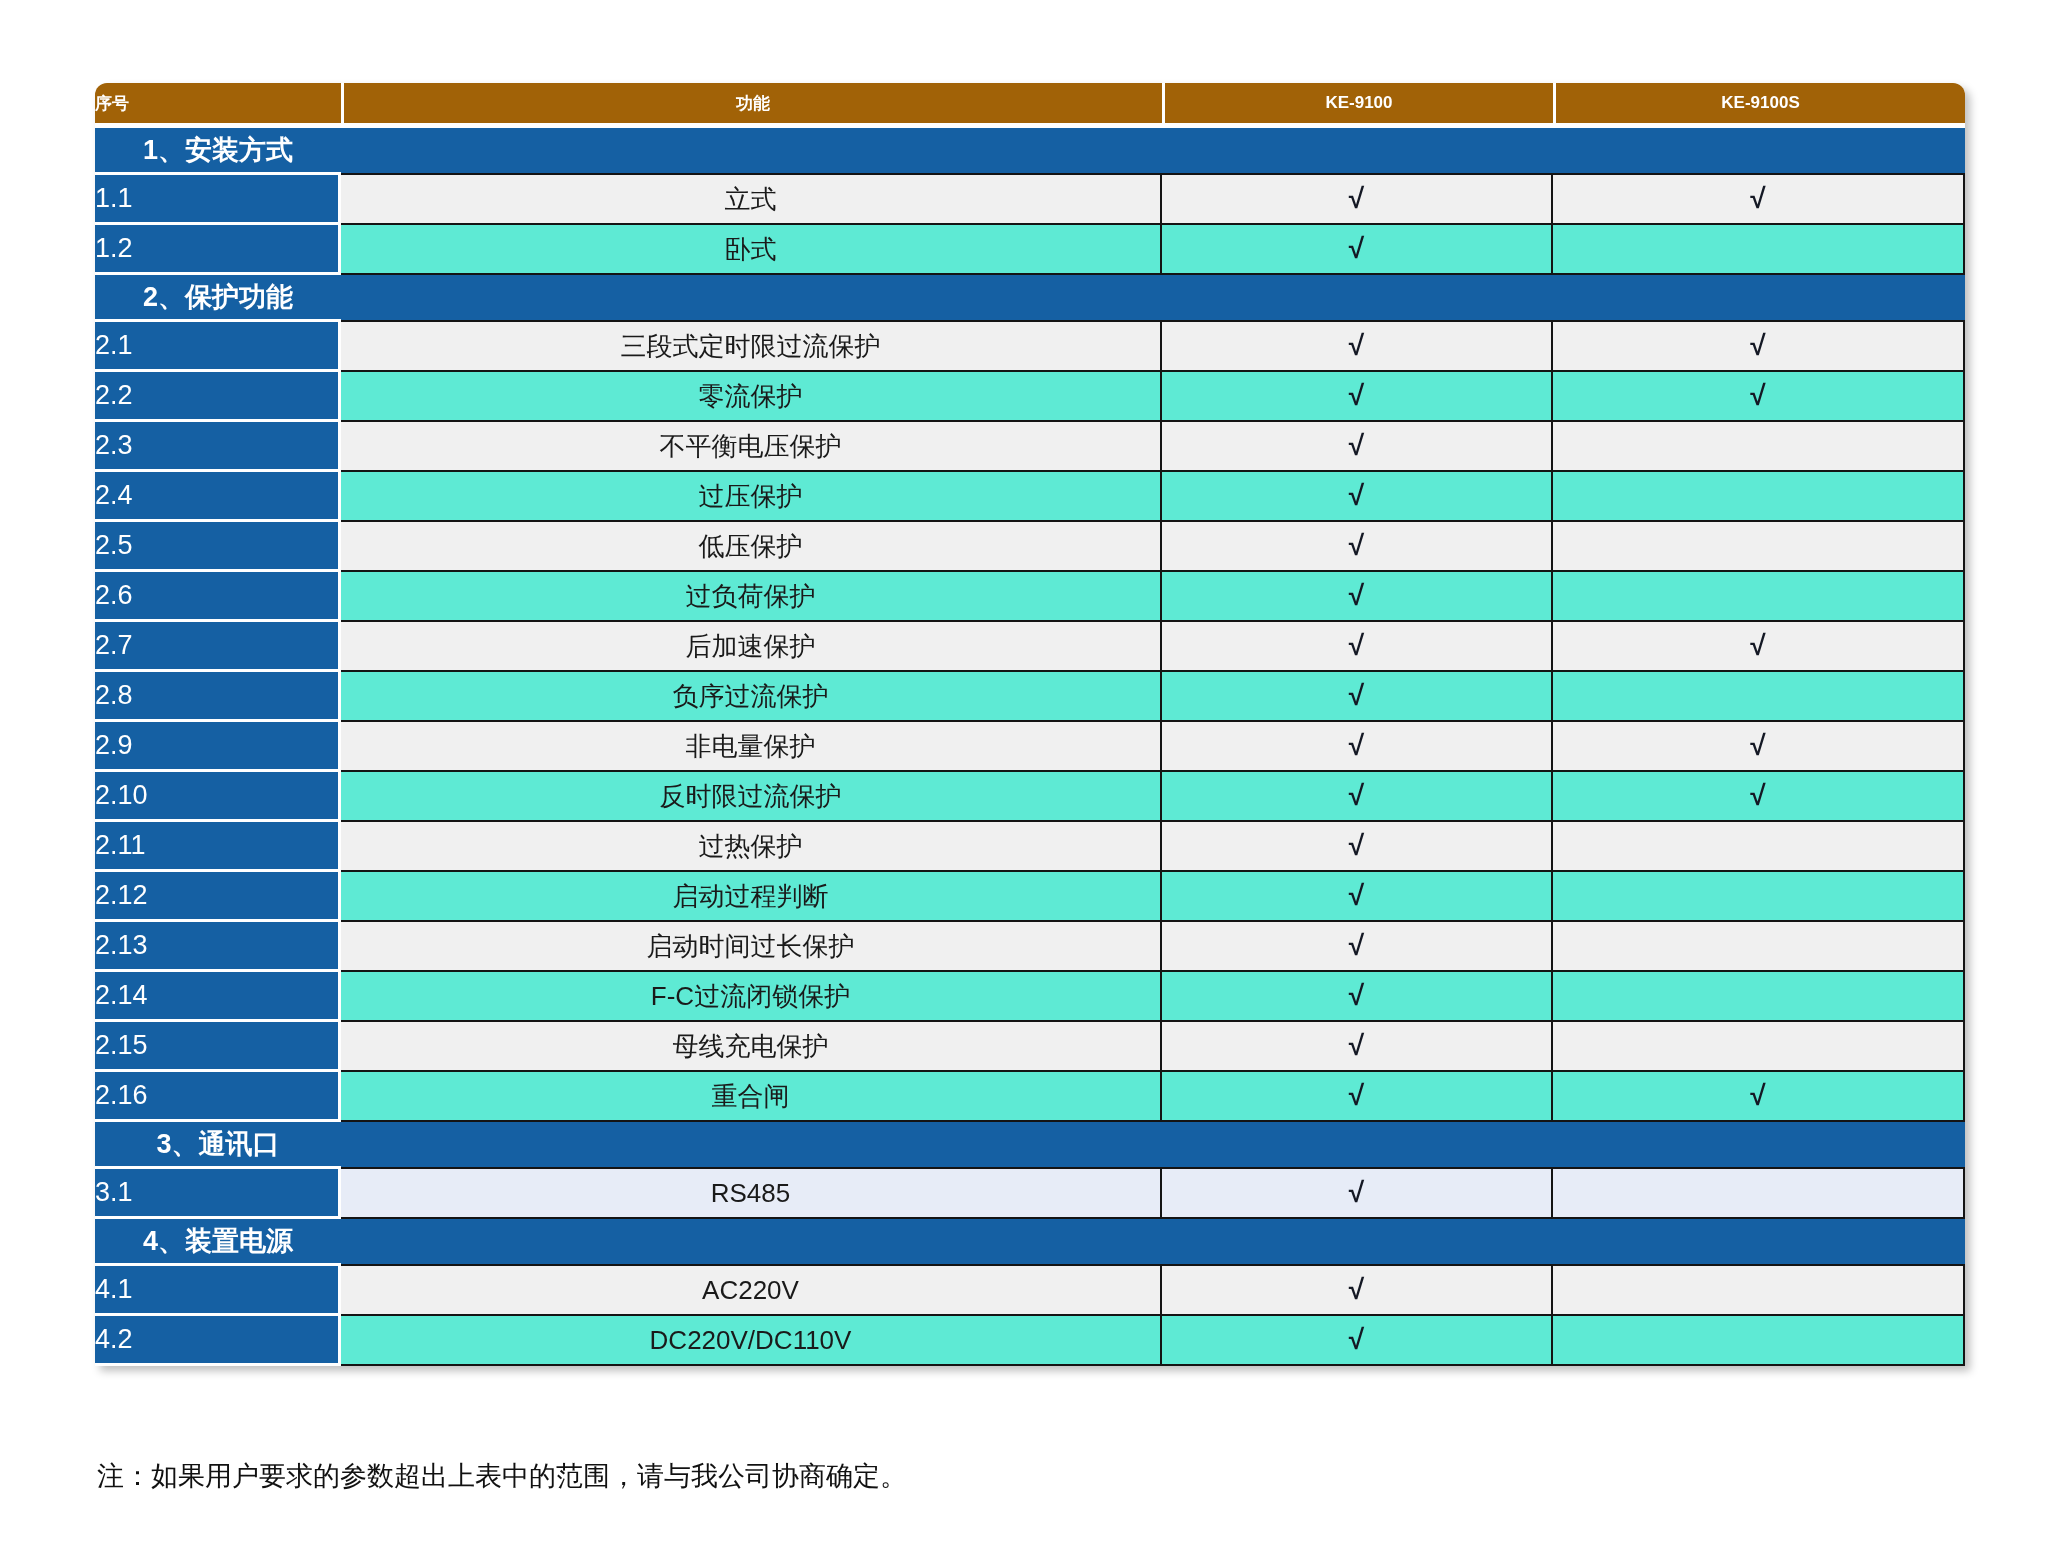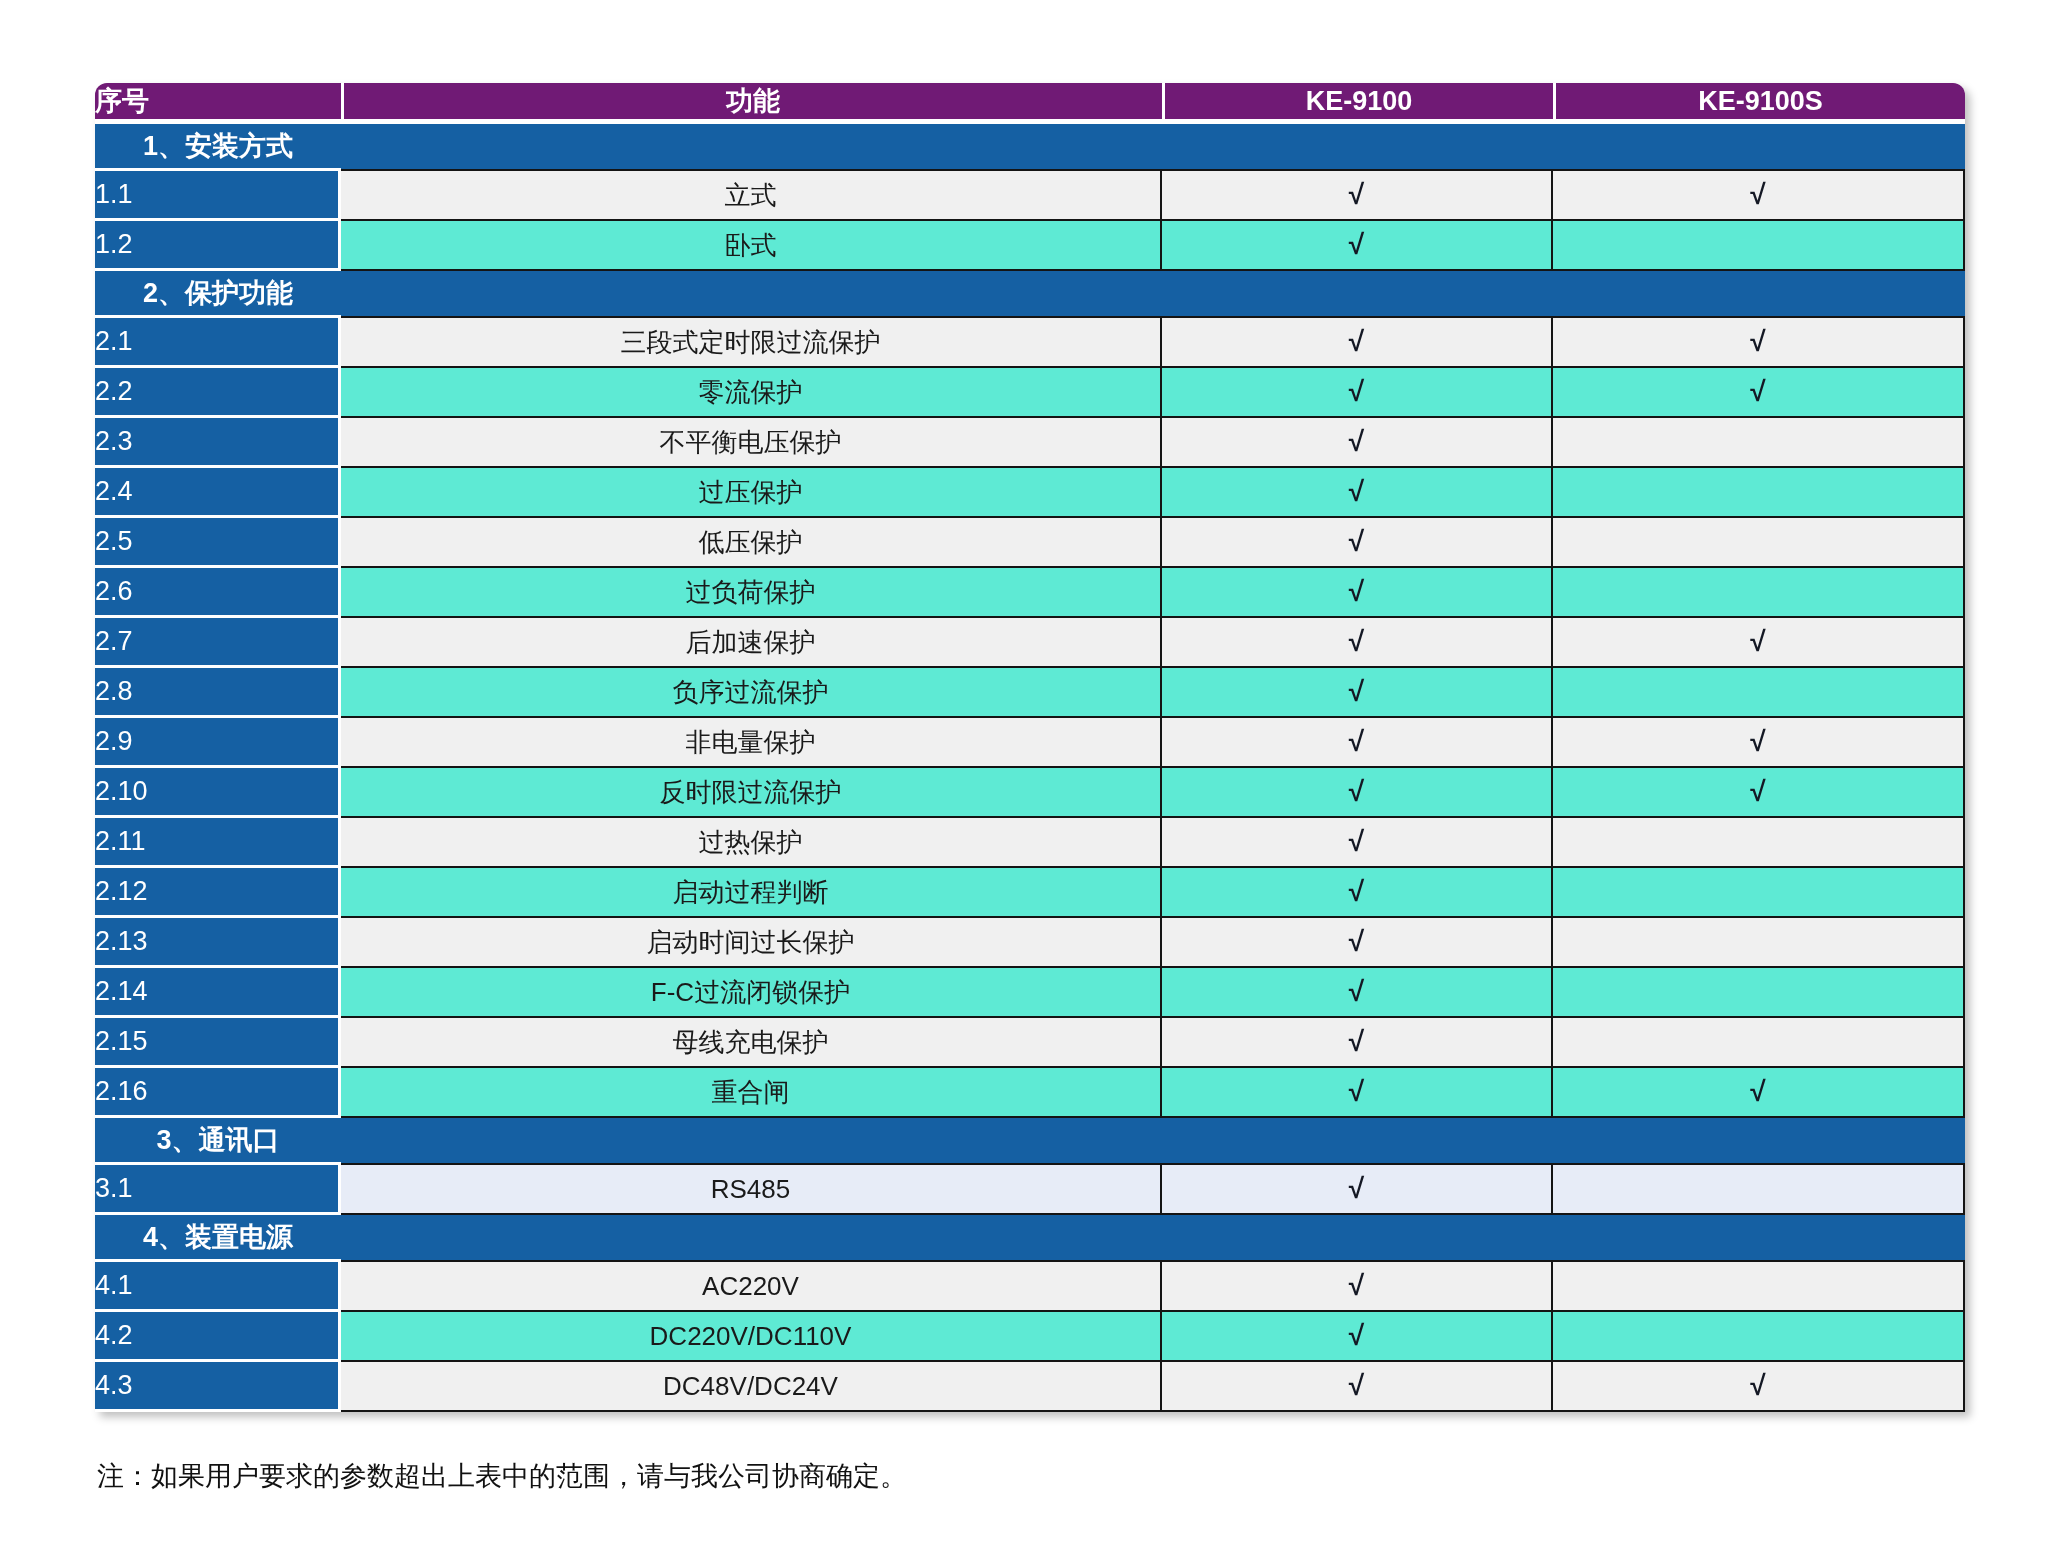--- a/index.html
+++ b/index.html
@@ -30,24 +30,24 @@
     border-collapse: separate;
     border-spacing: 0;
   }
   table.spec th, table.spec td {
     box-sizing: border-box;
     vertical-align: middle;
     padding: 0;
   }
   
   th {
-    background: #701a75;
+    background: #a16207;
     color: #ffffff;
-    height: 29px;
-    font-size: 27px;
+    height: 45px;
+    font-size: 17px;
     font-weight: bold;
     border-bottom: 5px solid #ffffff;
     text-align: center;
   }
   th.h-num {
     text-align: left;
     padding-left: 40px;
   }
   th.sep { border-left: 3px solid #ffffff; }
   
@@ -267,23 +267,17 @@
             <td class="func gray">AC220V</td>
             <td class="k gray">√</td>
             <td class="k gray"></td>
           </tr>
           <tr>
             <td class="num">4.2</td>
             <td class="func white">DC220V/DC110V</td>
             <td class="k white">√</td>
             <td class="k white"></td>
           </tr>
-          <tr>
-            <td class="num">4.3</td>
-            <td class="func gray">DC48V/DC24V</td>
-            <td class="k gray">√</td>
-            <td class="k gray">√</td>
-          </tr>
         </tbody>
     </table>
   </div>
   <div class="note">注：如果用户要求的参数超出上表中的范围，请与我公司协商确定。</div>
 </div>
 
 </body></html>

